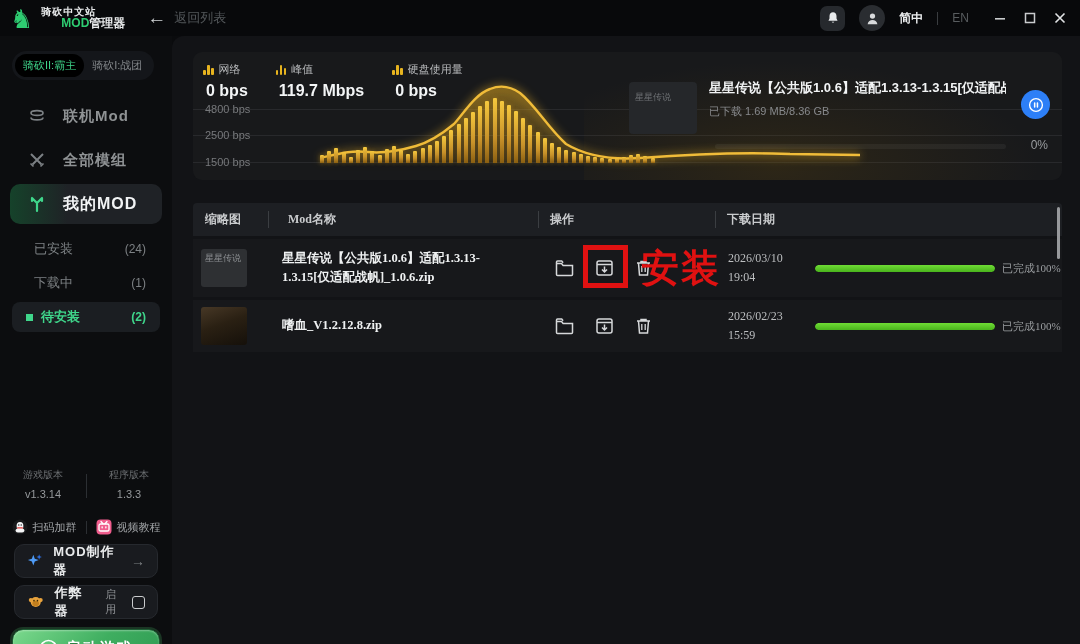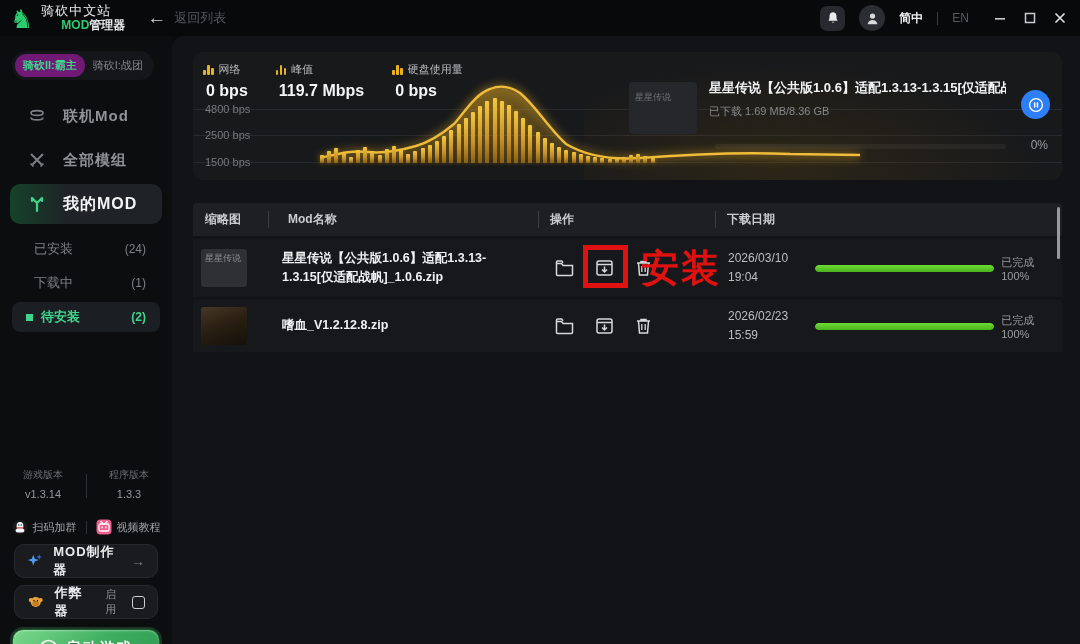--- a/index.html
+++ b/index.html
@@ -3,21 +3,21 @@
 <meta charset="utf-8">
 <style>
   * { margin:0; padding:0; box-sizing:border-box; }
   html,body { width:1080px; height:644px; overflow:hidden; }
   body { font-family:"Liberation Sans","DejaVu Sans",sans-serif; background:#0a0b0d; color:#e8eaec; position:relative; }
 
   
   .titlebar { height:36px; display:flex; align-items:center; background:#08090b; padding:0 14px 0 10px; position:relative; z-index:5; }
   .logo-horse { font-size:26px; color:#2ecc71; line-height:1; margin-right:8px; transform:translateY(1px); }
   .brand { line-height:1.1; }
-  .brand .l1 { font-size:13px; font-weight:normal; color:#e9ebec; letter-spacing:1px; }
+  .brand .l1 { font-size:10px; font-weight:bold; color:#e9ebec; letter-spacing:1px; }
   .brand .l2 { font-size:12px; font-weight:bold; color:#e9ebec;margin-left:20px; }
   .brand .l2 .accent { color:#2ecc71; }
   .back-group { display:flex; align-items:center; margin-left:22px; gap:8px; }
   .back-arrow { font-size:19px; color:#d4d7d9; font-weight:bold; cursor:pointer; }
   .back-label { font-size:13px; color:#53575a; }
   .tb-spacer { flex:1; }
   .tb-right { display:flex; align-items:center; gap:14px; }
   .icon-btn { width:25px; height:25px; border-radius:7px; background:#26292d; display:flex; align-items:center; justify-content:center; }
   .avatar { width:26px; height:26px; border-radius:50%; background:#2a2d31; display:flex; align-items:center; justify-content:center; }
   .lang-primary { font-size:12px; font-weight:bold; color:#eceeef; }
@@ -27,21 +27,21 @@
   .win-btn { width:13px; height:13px; display:flex; align-items:center; justify-content:center; }
 
   
   .app { display:flex; height:608px; }
   .sidebar { width:172px; position:relative; background:#0c0d0f; flex:none; }
   .main { flex:1; position:relative; background:#121316; border-top-left-radius:12px; }
 
   
   .game-tabs { margin:15px 10px 0 12px; background:#14161a; border-radius:15px; display:flex; align-items:center; padding:3px; width:142px; }
   .game-tab { font-size:11px; padding:4px 8px; border-radius:12px; color:#83878a; white-space:nowrap; cursor:pointer; }
-  .game-tab.active { background:#701a75; color:#3fd68b; font-weight:bold; }
+  .game-tab.active { background:#000000; color:#3fd68b; font-weight:normal; }
   .nav { margin-top:16px; }
   .nav-item { height:40px; margin:4px 10px; display:flex; align-items:center; padding-left:18px; gap:17px; border-radius:10px; cursor:pointer; }
   .nav-item .nav-label { font-size:15px; font-weight:bold; color:#8f9294; letter-spacing:1px; }
   .nav-item.active { background:linear-gradient(90deg, rgba(46,204,113,0.28) 0%, #1f2226 38%, #1f2226 100%); }
   .nav-item.active .nav-label { color:#f2f4f5; font-size:16px; }
   .subnav { margin-top:10px; }
   .sub-item { height:30px; margin:4px 12px; display:flex; align-items:center; padding:0 14px 0 22px; border-radius:8px; cursor:pointer; }
   .sub-item .bullet { width:7px; height:7px; background:#3fd68b; margin-right:8px; display:none; }
   .sub-item .sub-label { font-size:13px; color:#7d8184; flex:1; }
   .sub-item .sub-count { font-size:12px; color:#7d8184; }
@@ -90,21 +90,21 @@
   .dl-card { position:absolute; left:430px; top:28px; right:8px; z-index:4; }
   .dl-thumb { position:absolute; left:6px; top:2px; width:68px; height:52px; background:#25272a; border-radius:4px; padding:4px 6px; }
   .dl-thumb-label { font-size:9px; color:#6f7275; }
   .dl-title { margin-left:86px; margin-right:48px; font-size:13px; font-weight:bold; color:#f2f4f5; line-height:1.3; white-space:nowrap; overflow:hidden; }
   .dl-sub { margin-left:86px; margin-top:7px; font-size:11px; color:#87898c; }
   .pause-btn { position:absolute; right:4px; top:10px; width:29px; height:29px; border-radius:50%; background:#2d7ff7; display:flex; align-items:center; justify-content:center; cursor:pointer; }
   .dl-track { position:absolute; left:92px; right:48px; top:64px; height:5px; border-radius:3px; background:rgba(255,255,255,0.05); }
   .dl-pct { position:absolute; right:6px; top:58px; font-size:12px; color:#9a9da0; }
 
   
-  .mod-table { position:absolute; left:21px; top:167px; width:869px; }
+  .mod-table { position:absolute; left:21px; top:167px; width:869px;font-family:Liberation Serif, serif; }
   .t-header { height:33px; background:#1d1f23; border-radius:4px 4px 0 0; display:grid; grid-template-columns:75px 270px 177px 85px 1fr; align-items:center; position:relative; }
   .th { font-size:12px; font-weight:bold; color:#c9cbcd; padding-left:12px; position:relative; height:100%; display:flex; align-items:center; }
   .th + .th::before { content:""; position:absolute; left:0; top:8px; height:17px; width:1px; background:#3b3e42; }
   .th-name { padding-left:20px; }
   .scrollbar-thumb { position:absolute; right:2px; top:4px; width:3px; height:52px; background:#97999c; border-radius:2px; z-index:6; }
 
   .t-row { background:#17181b; margin-top:3px; display:grid; grid-template-columns:75px 270px 177px 85px 1fr; align-items:center; }
   .row-1 { height:58px; } .row-2 { height:52px; }
   .t-thumb { width:46px; height:38px; margin-left:8px; border-radius:3px; background:#2e3033; display:flex; align-items:flex-start; padding:3px 4px; }
   .t-thumb-label { font-size:9px; color:#8d9093; }

